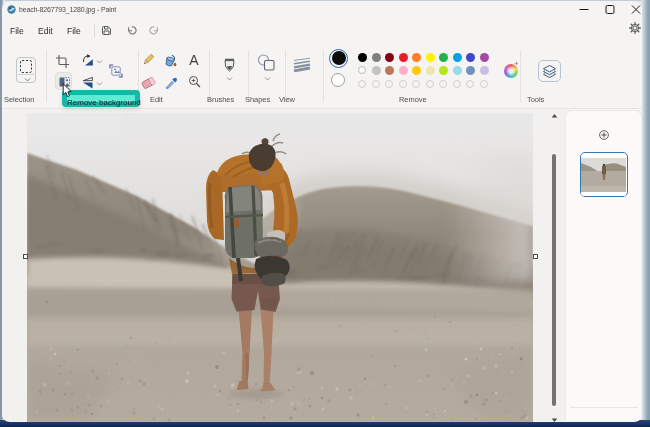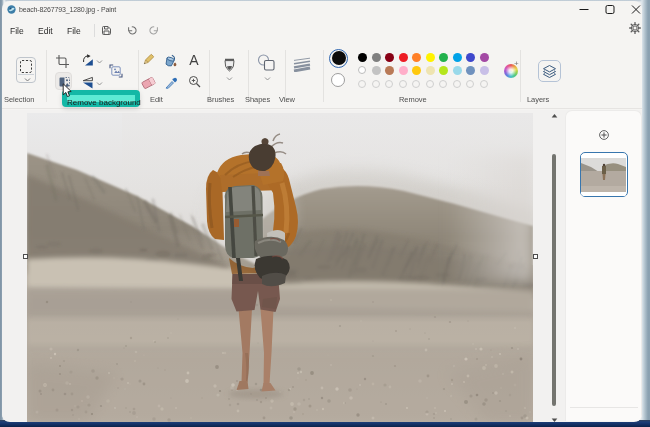--- a/index.html
+++ b/index.html
@@ -255,21 +255,21 @@
     <div class="tsep" style="left:520px"></div>
 
     <div class="abs" style="left:538px;top:16px;width:23px;height:22px;border:1px solid #b5c3d6;border-radius:5px"></div>
     <svg class="abs" style="left:542px;top:20px" width="15" height="15" viewBox="0 0 15 15">
           <g fill="none" stroke="#3a5a7e" stroke-width="1">
             <path d="M7.5 1.5 L13.5 4.7 L7.5 7.9 L1.5 4.7 Z"></path>
             <path d="M2.8 6.8 L1.5 7.5 L7.5 10.7 L13.5 7.5 L12.2 6.8"></path>
             <path d="M2.8 9.6 L1.5 10.3 L7.5 13.5 L13.5 10.3 L12.2 9.6"></path>
           </g>
         </svg>
-    <div class="tlabel" style="left:527px;width:45px">Layers</div>
+    <div class="tlabel" style="left:527px;width:45px">Tools</div>
   </div>
   <div id="content">
     <div class="handle" style="left:23px;top:143.5px"></div>
     <div class="handle" style="left:533px;top:143.5px"></div>
     <svg id="photo" viewBox="0 0 506 309" preserveAspectRatio="none">
 <defs>
 <linearGradient id="sky" x1="0" y1="0" x2="0" y2="1">
  <stop offset="0" stop-color="#eaeaeb"></stop>
               <stop offset=".5" stop-color="#e3e1df"></stop>
               <stop offset="1" stop-color="#d8d5d1"></stop>

